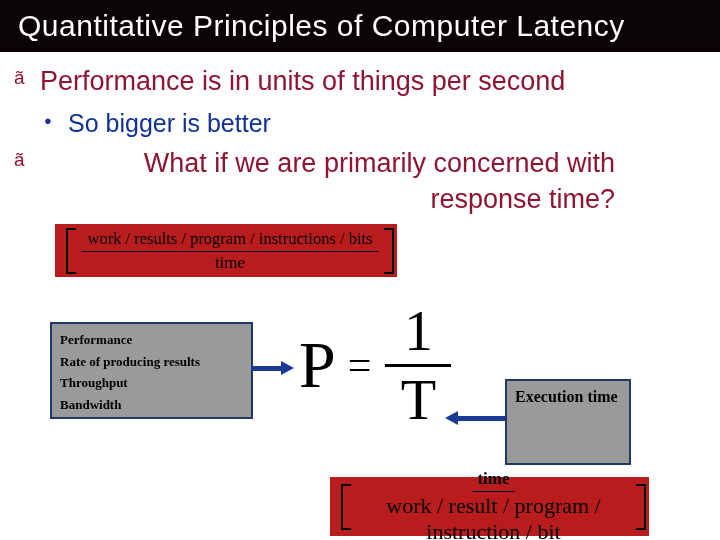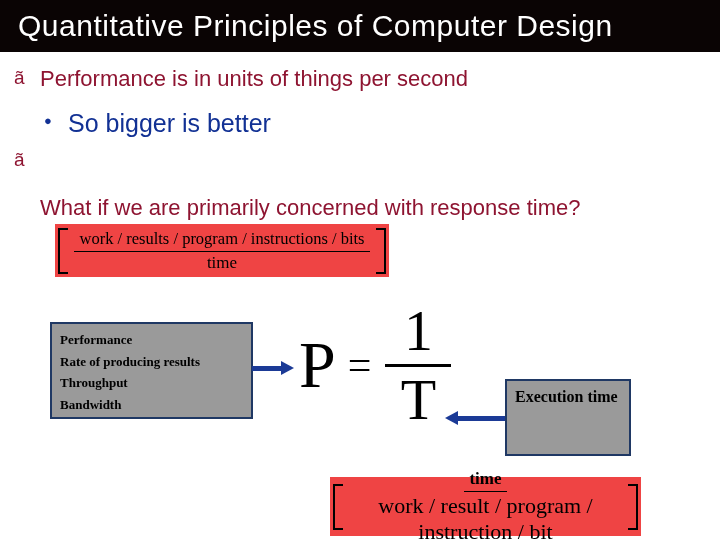--- a/index.html
+++ b/index.html
@@ -9,52 +9,52 @@
   }
   
   .titlebar{
     position:absolute;left:0;top:0;width:720px;height:52px;
     background:#0a0404;color:#ffffff;display:flex;align-items:center;
   }
   .titlebar span{font-size:30px;letter-spacing:.5px;padding-left:18px;white-space:nowrap;}
   
   .bullet{position:absolute;display:flex;align-items:flex-start;color:#8E1431;}
   .bullet .marker{flex:none;width:26px;font-size:19px;padding-top:3px;}
-  .bullet .btext{font-size:22px;line-height:1.32;}
+  .bullet .btext{font-size:27px;line-height:1.32;text-align:right;}
   .b1{left:14px;top:64px;}
   .b2{left:14px;top:146px;}
-  .b2 .btext{max-width:575px;margin-top:47px;}
+  .b2 .btext{max-width:575px;}
   .subbullet{position:absolute;left:44px;top:109px;display:flex;align-items:flex-start;color:#123194;}
   .subbullet .marker{flex:none;width:24px;font-size:13px;padding-top:4px;}
   .subbullet .btext{font-size:25px;}
   
   .ybox{
-    position:absolute;background:#ef4444;display:flex;align-items:center;
-    justify-content:space-between;font-family:"Liberation Serif",serif;color:#000;
+    position:absolute;background:#b91c1c;display:flex;align-items:center;
+    justify-content:space-between;font-family:"Liberation Serif",serif;color:#000;padding-left:8px;
   }
   .ybox-top{left:55px;top:224px;width:334px;height:53px;}
   .ybox-bottom{left:330px;top:477px;width:311px;height:59px;}
   .bracket{flex:none;width:8px;height:42px;border:2px solid #000;margin:0 3px;}
   .bracket.left{border-right:none;}
   .bracket.right{border-left:none;}
   .frac{flex:1;text-align:center;}
   .frac .num{display:inline-block;border-bottom:1.5px solid #000;padding:0 5px 2px;}
   .frac .den{padding-top:1px;}
   .ybox-top .num{font-size:16.5px;}
   .ybox-top .den{font-size:17px;}
   .ybox-bottom .num{font-size:17px;font-weight:bold;}
   .ybox-bottom .den{font-size:22px;}
   
   .gbox{
     position:absolute;background:#9A9A9A;border:2px solid #1F3864;
     font-family:"Liberation Serif",serif;font-weight:bold;color:#000;
     padding:5px 8px;box-sizing:border-box;
   }
   .gbox-left{left:50px;top:322px;width:203px;height:97px;font-size:13px;line-height:21.5px;}
-  .gbox-right{left:505px;top:379px;width:126px;height:77px;font-size:16px;line-height:22.5px;}
+  .gbox-right{left:505px;top:379px;width:126px;height:86px;font-size:16px;line-height:22.5px;}
   
   .equation{
     position:absolute;left:299px;top:290px;height:150px;
     display:flex;align-items:center;color:#000;font-family:"Liberation Serif",serif;
   }
   .eq-lhs{font-size:66px;line-height:1;}
   .eq-eq{font-size:42px;line-height:1;margin:0 14px 0 12px;}
   .eq-frac{display:flex;flex-direction:column;align-items:center;}
   .eq-num{font-size:58px;line-height:1;}
   .eq-bar{width:66px;height:3px;background:#000;margin:4px 0;}
@@ -70,21 +70,21 @@
   .a2-head{left:445px;top:411px;}
   
   .pagenum{position:absolute;left:684px;top:509px;font-size:13px;color:#1a1a1a;margin-top:40px;}
 </style>
 </head>
 <body>
 
 <div class="slide">
 
   <header class="titlebar">
-    <span>Quantitative Principles of Computer Design</span>
+    <span>Quantitative Principles of Computer Latency</span>
   </header>
 
   <div class="bullet b1">
     <span class="marker">ã</span>
     <span class="btext">Performance is in units of things per second</span>
   </div>
 
   <div class="subbullet">
     <span class="marker">●</span>
     <span class="btext">So bigger is better</span>

